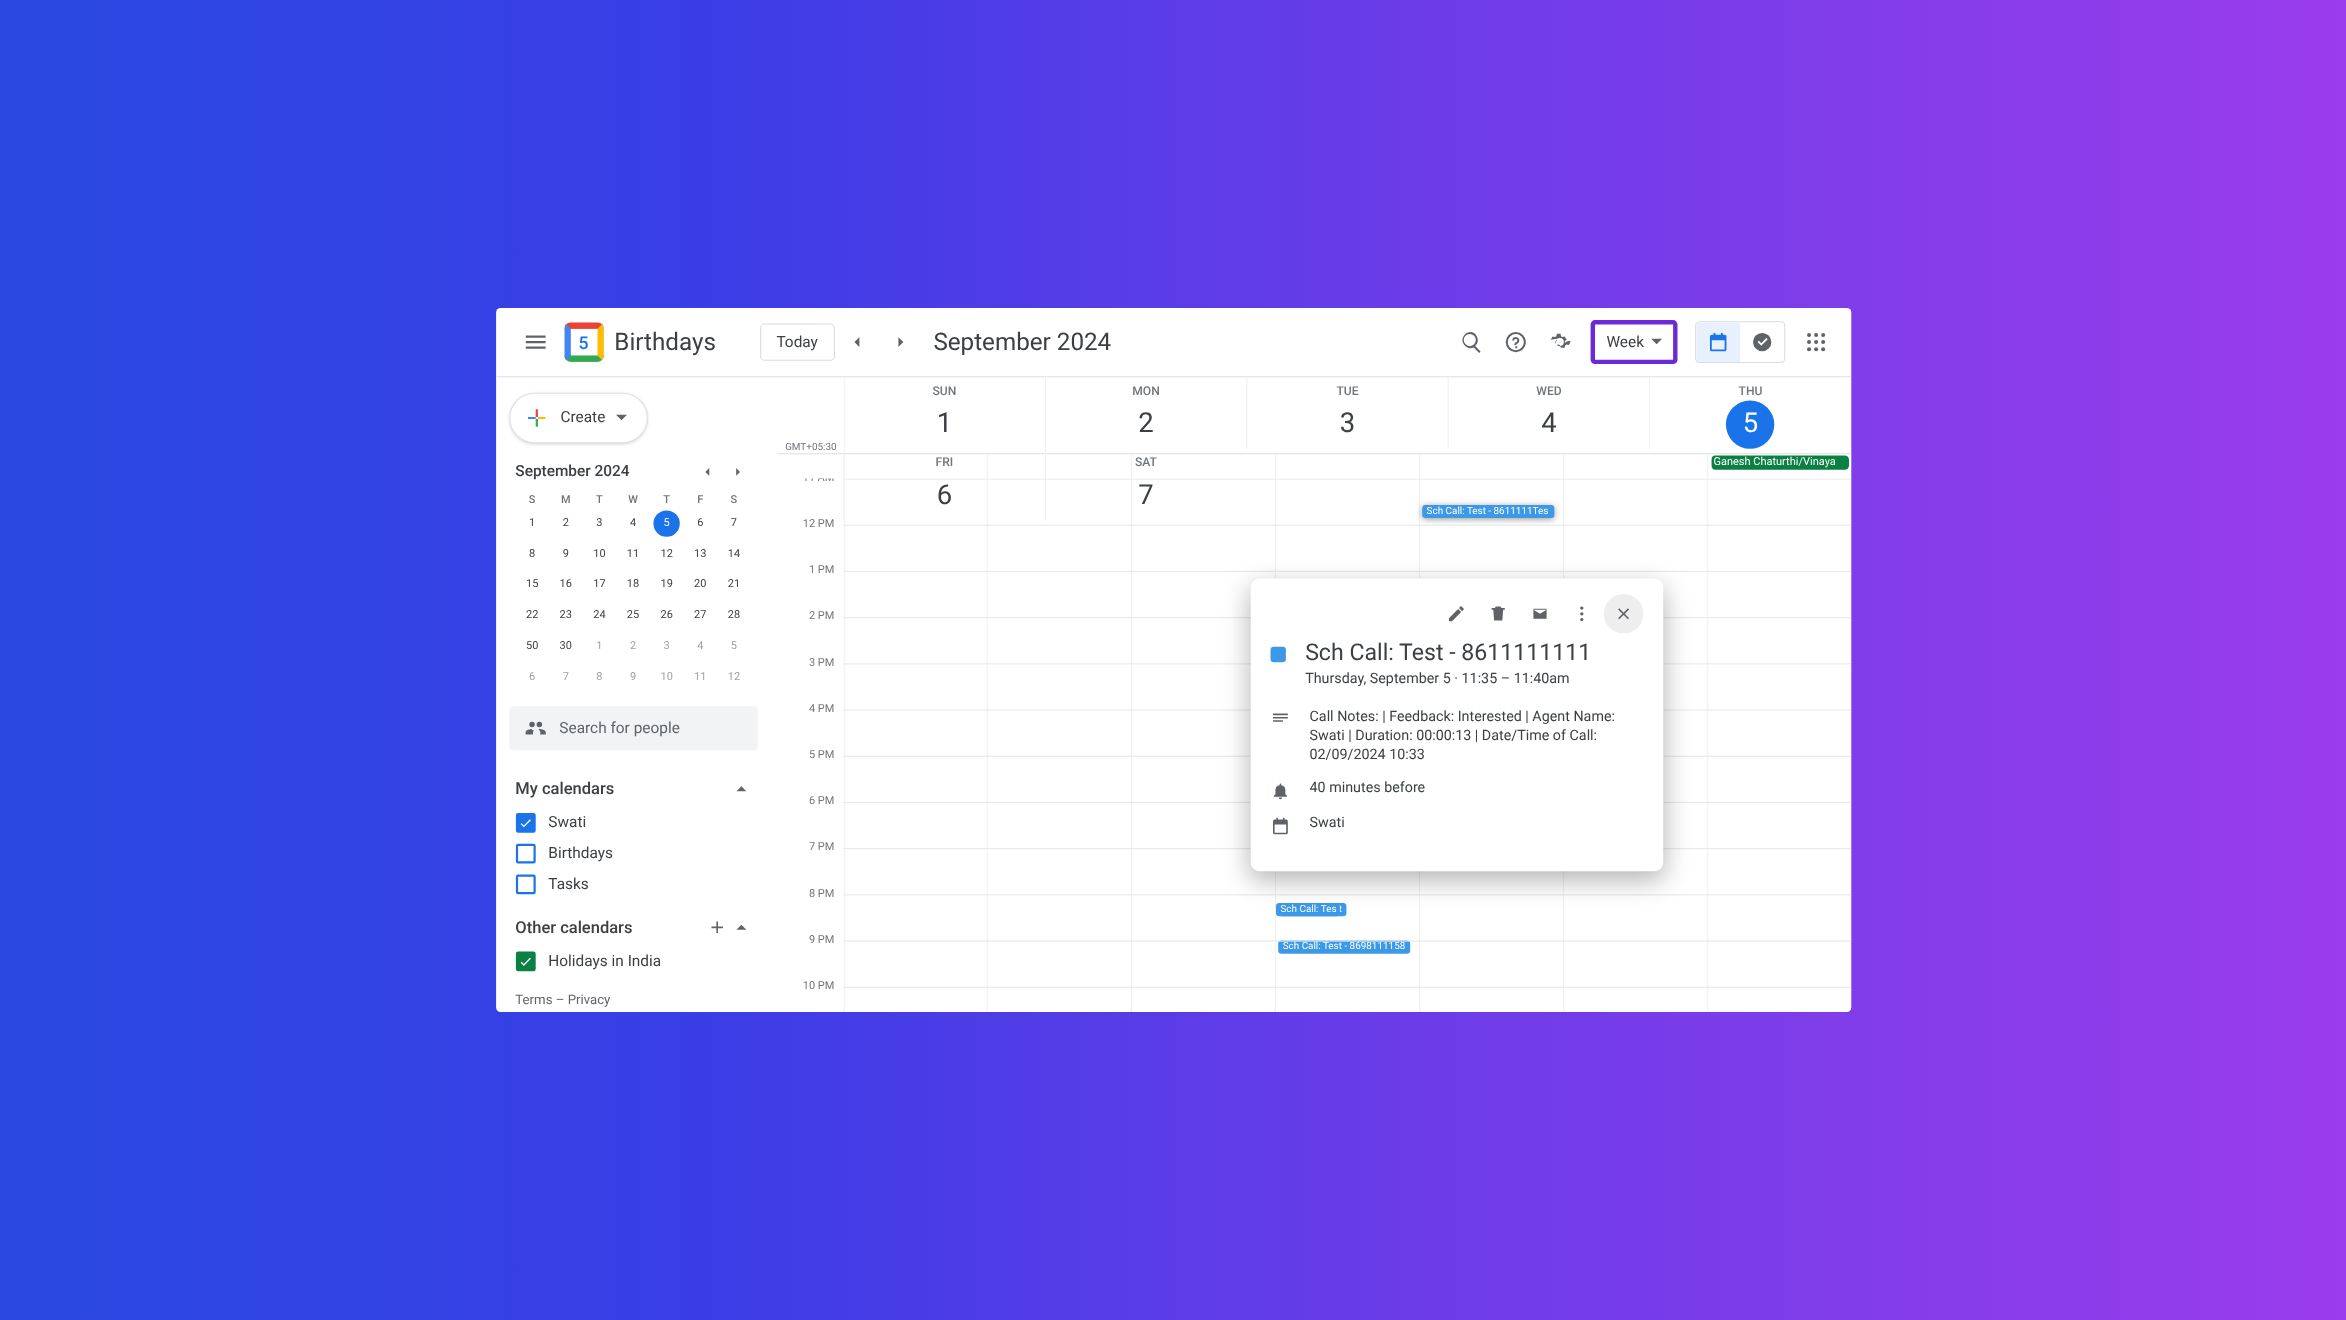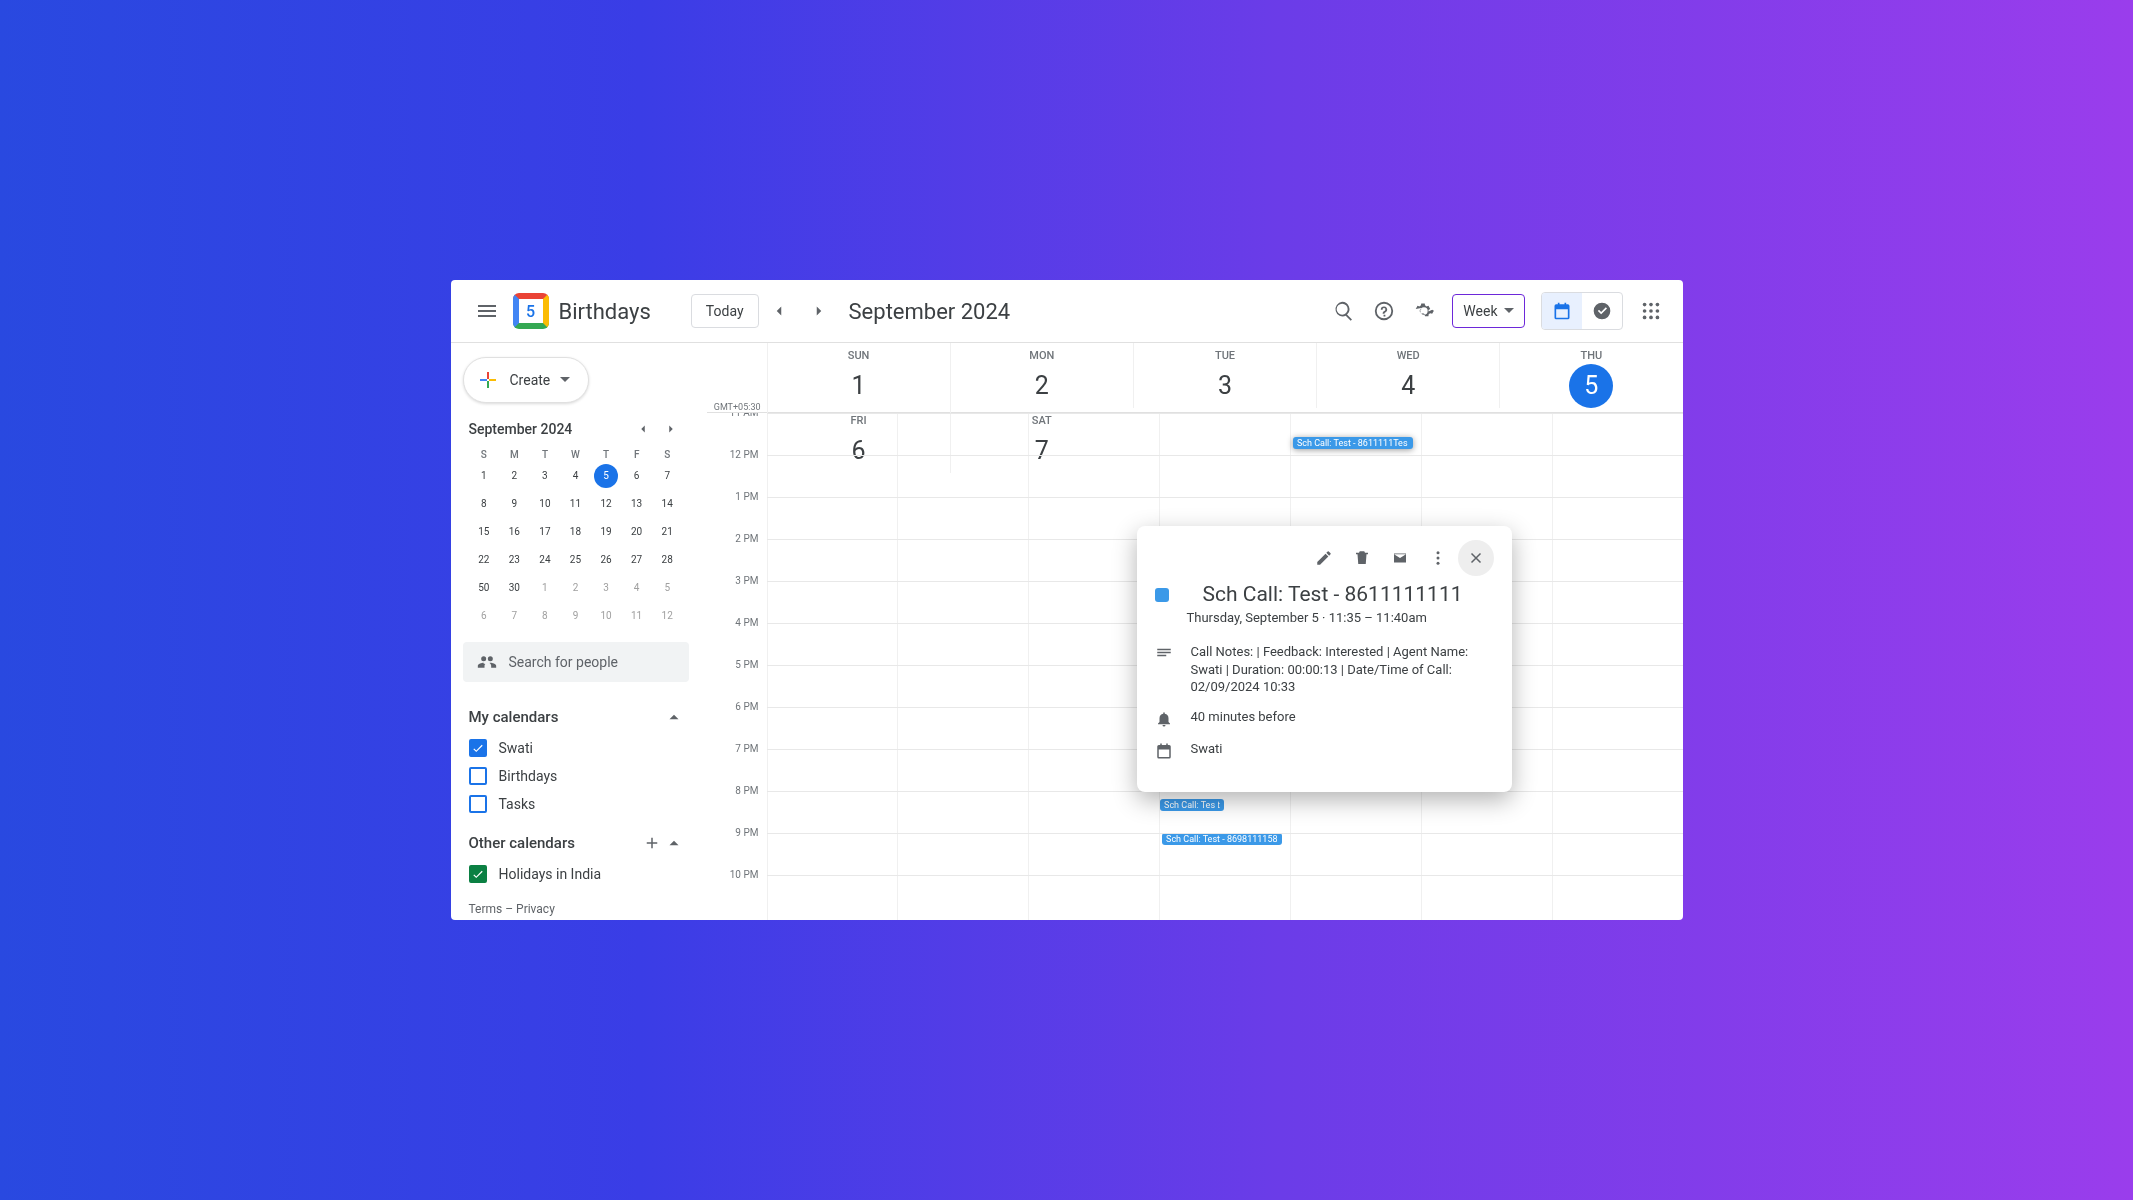--- a/index.html
+++ b/index.html
@@ -11,21 +11,21 @@
 .logo{width:40px;height:40px;margin-right:8px;display:flex;align-items:center;justify-content:center}
 .logo-box{width:36px;height:36px;background:#fff;border:6px solid #4285f4;border-top-color:#ea4335;border-right-color:#fbbc04;border-bottom-color:#34a853;border-radius:6px;position:relative;display:flex;align-items:center;justify-content:center;font-weight:500;color:#1a73e8;font-size:16px}
 .appname{font-size:22px;color:#3c4043;font-weight:400}
 .today-btn{margin-left:40px;border:1px solid #dadce0;border-radius:4px;padding:8px 14px;font-size:14px;color:#3c4043;cursor:pointer;background:#fff}
 .nav-arrow{width:36px;height:36px;display:flex;align-items:center;justify-content:center;border-radius:50%;cursor:pointer;margin:0 2px}
 .nav-arrow svg{width:18px;height:18px;fill:#5f6368}
 .month-label{font-size:22px;color:#3c4043;margin-left:10px}
 .spacer{flex:1}
 .icon-btn{width:40px;height:40px;display:flex;align-items:center;justify-content:center;border-radius:50%;cursor:pointer}
 .icon-btn svg{width:22px;height:22px;fill:#5f6368}
-.view-select{border:1px solid #6d28d9;border-radius:4px;padding:8px 10px;font-size:14px;color:#3c4043;display:flex;align-items:center;gap:6px;cursor:pointer;margin:0 8px}
+.view-select{border:4px solid #6d28d9;border-radius:4px;padding:8px 10px;font-size:14px;color:#3c4043;display:flex;align-items:center;gap:6px;cursor:pointer;margin:0 8px}
 .view-select svg{width:10px;height:10px;fill:#5f6368}
 .toggle-group{display:flex;border:1px solid #dadce0;border-radius:4px;overflow:hidden;margin:0 8px}
 .toggle-group div{width:40px;height:36px;display:flex;align-items:center;justify-content:center;cursor:pointer}
 .toggle-group div.active{background:#e8f0fe}
 .toggle-group svg{width:20px;height:20px;fill:#5f6368}
 .toggle-group .active svg{fill:#1a73e8}
 .main{flex:1;display:flex;overflow:hidden}
 .sidebar{width:256px;padding:10px 14px 0 8px;overflow:hidden;display:flex;flex-direction:column}
 .create-btn{display:inline-flex;align-items:center;gap:10px;border:1px solid #e0e0e0;border-radius:24px;padding:10px 18px 10px 12px;box-shadow:0 1px 3px rgba(0,0,0,0.15);cursor:pointer;background:#fff;width:fit-content;margin:4px 0 14px 4px}
 .create-btn .plus{width:24px;height:24px}
@@ -78,21 +78,21 @@
 .hline{position:absolute;left:0;right:0;height:1px;background:#e8e8e8}
 .event{position:absolute;background:#3b99e8;color:#fff;font-size:9px;font-weight:400;padding:1px 4px;border-radius:3px;white-space:nowrap;overflow:hidden;cursor:pointer}
 .event.selected{box-shadow:0 1px 6px rgba(0,0,0,0.4)}
 .now-line{position:absolute;left:0;right:0;height:2px;background:#ea4335}
 .now-line::before{content:'';position:absolute;left:-5px;top:-4px;width:10px;height:10px;background:#ea4335;border-radius:50%}
 .popup{position:absolute;left:430px;top:183px;width:375px;background:#fff;border-radius:8px;box-shadow:0 8px 24px rgba(0,0,0,0.3);padding:14px 18px 20px;z-index:10}
 .popup-actions{display:flex;justify-content:flex-end;gap:2px;margin-bottom:6px}
 .popup-actions div{width:36px;height:36px;display:flex;align-items:center;justify-content:center;border-radius:50%;cursor:pointer}
 .popup-actions div.close-btn{background:#eeeeee}
 .popup-actions svg{width:18px;height:18px;fill:#5f6368}
-.popup-title-row{display:flex;gap:34px;margin-bottom:4px}
+.popup-title-row{display:flex;gap:18px;margin-bottom:4px}
 .popup-color{width:14px;height:14px;background:#3b99e8;border-radius:3px;margin-top:6px;flex-shrink:0}
 .popup-title{font-size:21px;color:#3c4043}
 .popup-time{font-size:13px;color:#3c4043;margin-left:32px;margin-bottom:18px}
 .popup-row{display:flex;gap:18px;margin-bottom:12px;font-size:13px;color:#3c4043}
 .popup-row svg{width:18px;height:18px;fill:#5f6368;flex-shrink:0;margin-top:2px}
 .popup-row span{line-height:1.35}
 </style>
 </head>
 <body>
 
@@ -344,20 +344,34 @@
             <div class="day-head">
               <div class="dow">FRI</div>
               <div class="num">6</div>
             </div>
             <div class="day-head">
               <div class="dow">SAT</div>
               <div class="num">7</div>
             </div>
           </div>
       </div>
+      <div class="allday-row">
+        <div class="gutter"></div>
+        <div class="allday-cells">
+          <div></div>
+            <div></div>
+            <div></div>
+            <div></div>
+            <div></div>
+            <div></div>
+          <div>
+              <div class="allday-event">Ganesh Chaturthi/Vinaya</div>
+            </div>
+        </div>
+      </div>
       <div class="grid-scroll">
         <div class="time-gutter" id="time-gutter">
             <div class="time-slot">11 AM</div>
             <div class="time-slot">12 PM</div>
             <div class="time-slot">1 PM</div>
             <div class="time-slot">2 PM</div>
             <div class="time-slot">3 PM</div>
             <div class="time-slot">4 PM</div>
             <div class="time-slot">5 PM</div>
             <div class="time-slot">6 PM</div>

